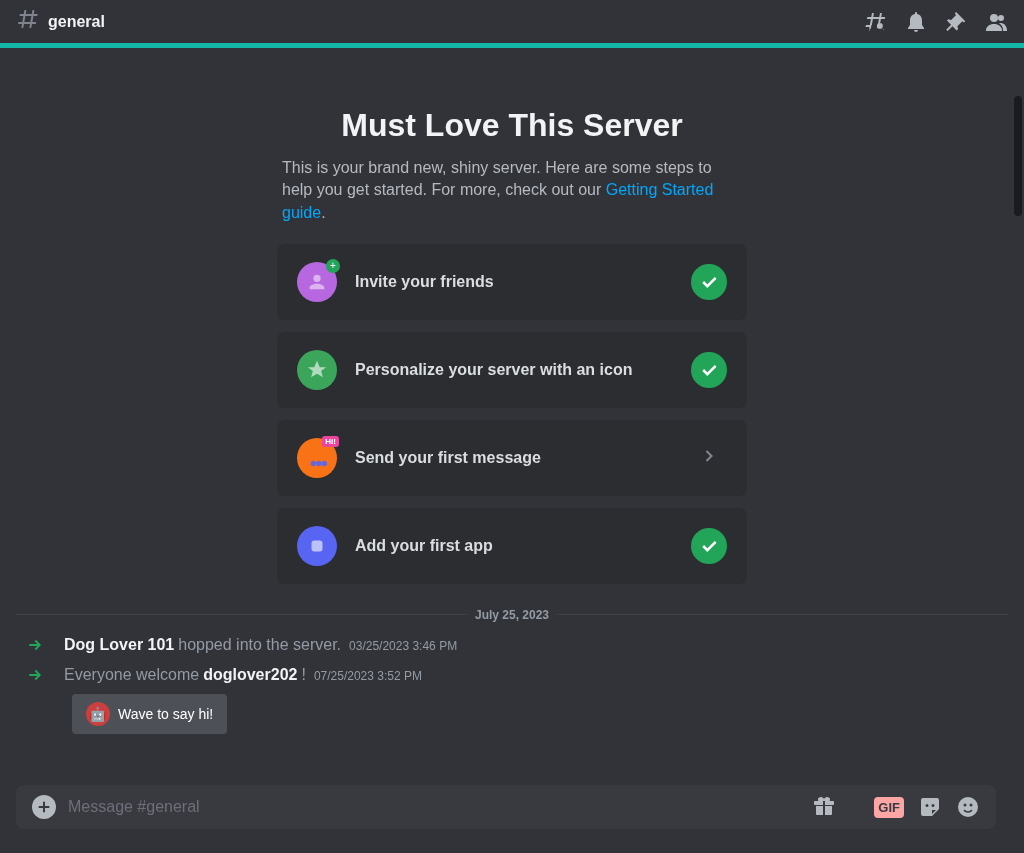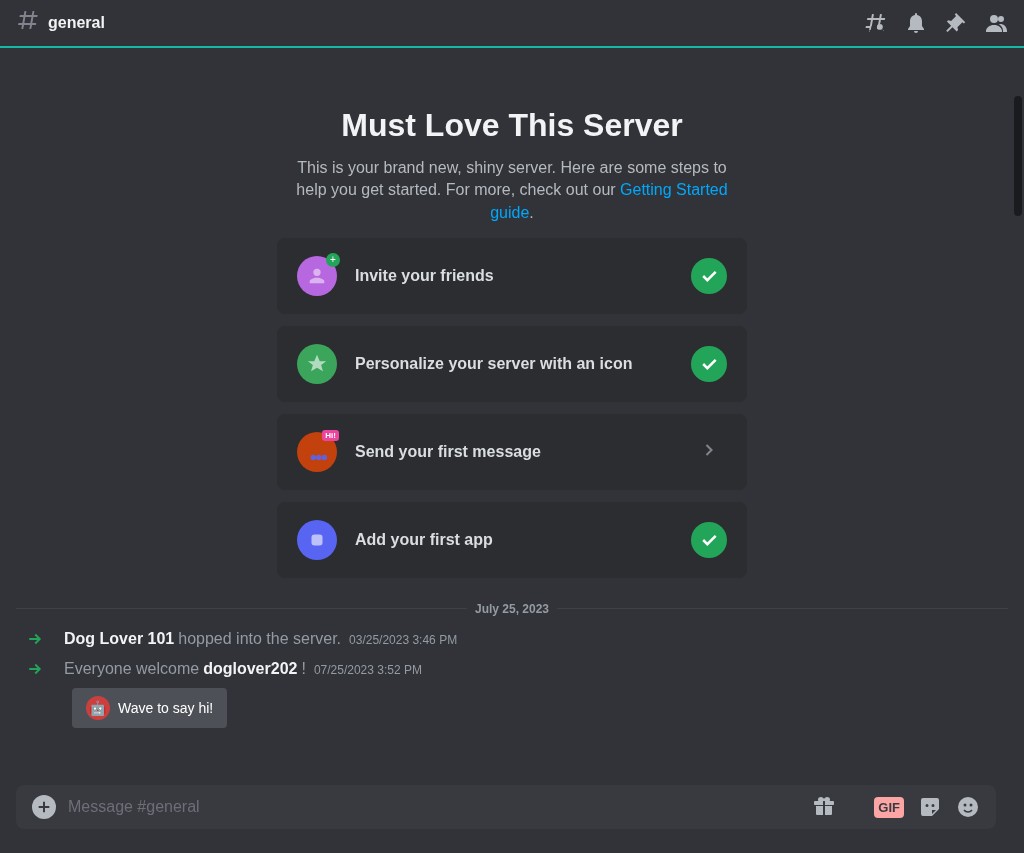--- a/index.html
+++ b/index.html
@@ -17,21 +17,21 @@
       overflow: hidden;
       position: relative;
     }
     
     .header {
       height: 48px;
       display: flex;
       align-items: center;
       padding: 0 16px;
       background: #313338;
-      border-bottom: 2px solid #14b8a6;
+      border-bottom: 5px solid #14b8a6;
       justify-content: space-between;
     }
     
     .header-left {
       display: flex;
       align-items: center;
       gap: 8px;
     }
     
     .hash-icon {
@@ -70,25 +70,25 @@
     .welcome-title {
       text-align: center;
       color: #f2f3f5;
       font-size: 32px;
       font-weight: 800;
       line-height: 1.2;
       margin-bottom: 12px;
     }
     
     .welcome-subtitle {
-      text-align: center;
+      text-align: left;
       color: #b5bac1;
       font-size: 16px;
       max-width: 460px;
-      margin: 0 auto 14px;
+      margin: 0 auto 20px;
       line-height: 1.4;
     }
     
     .welcome-subtitle a {
       color: #00a8fc;
       text-decoration: none;
     }
     
     .welcome-cards {
       max-width: 470px;
@@ -114,21 +114,21 @@
       border-radius: 50%;
       display: flex;
       align-items: center;
       justify-content: center;
       flex-shrink: 0;
       position: relative;
     }
     
     .card-icon.purple { background: #b768e0; }
     .card-icon.teal { background: #3ba55c; }
-    .card-icon.yellow { background: #c2410c; align-items: center; }
+    .card-icon.yellow { background: #f97316; align-items: center; }
     .card-icon.blue { background: #5865f2; }
     
     .card-label {
       flex: 1;
       color: #dbdee1;
       font-size: 16px;
       font-weight: 600;
     }
     
     .card-status {

